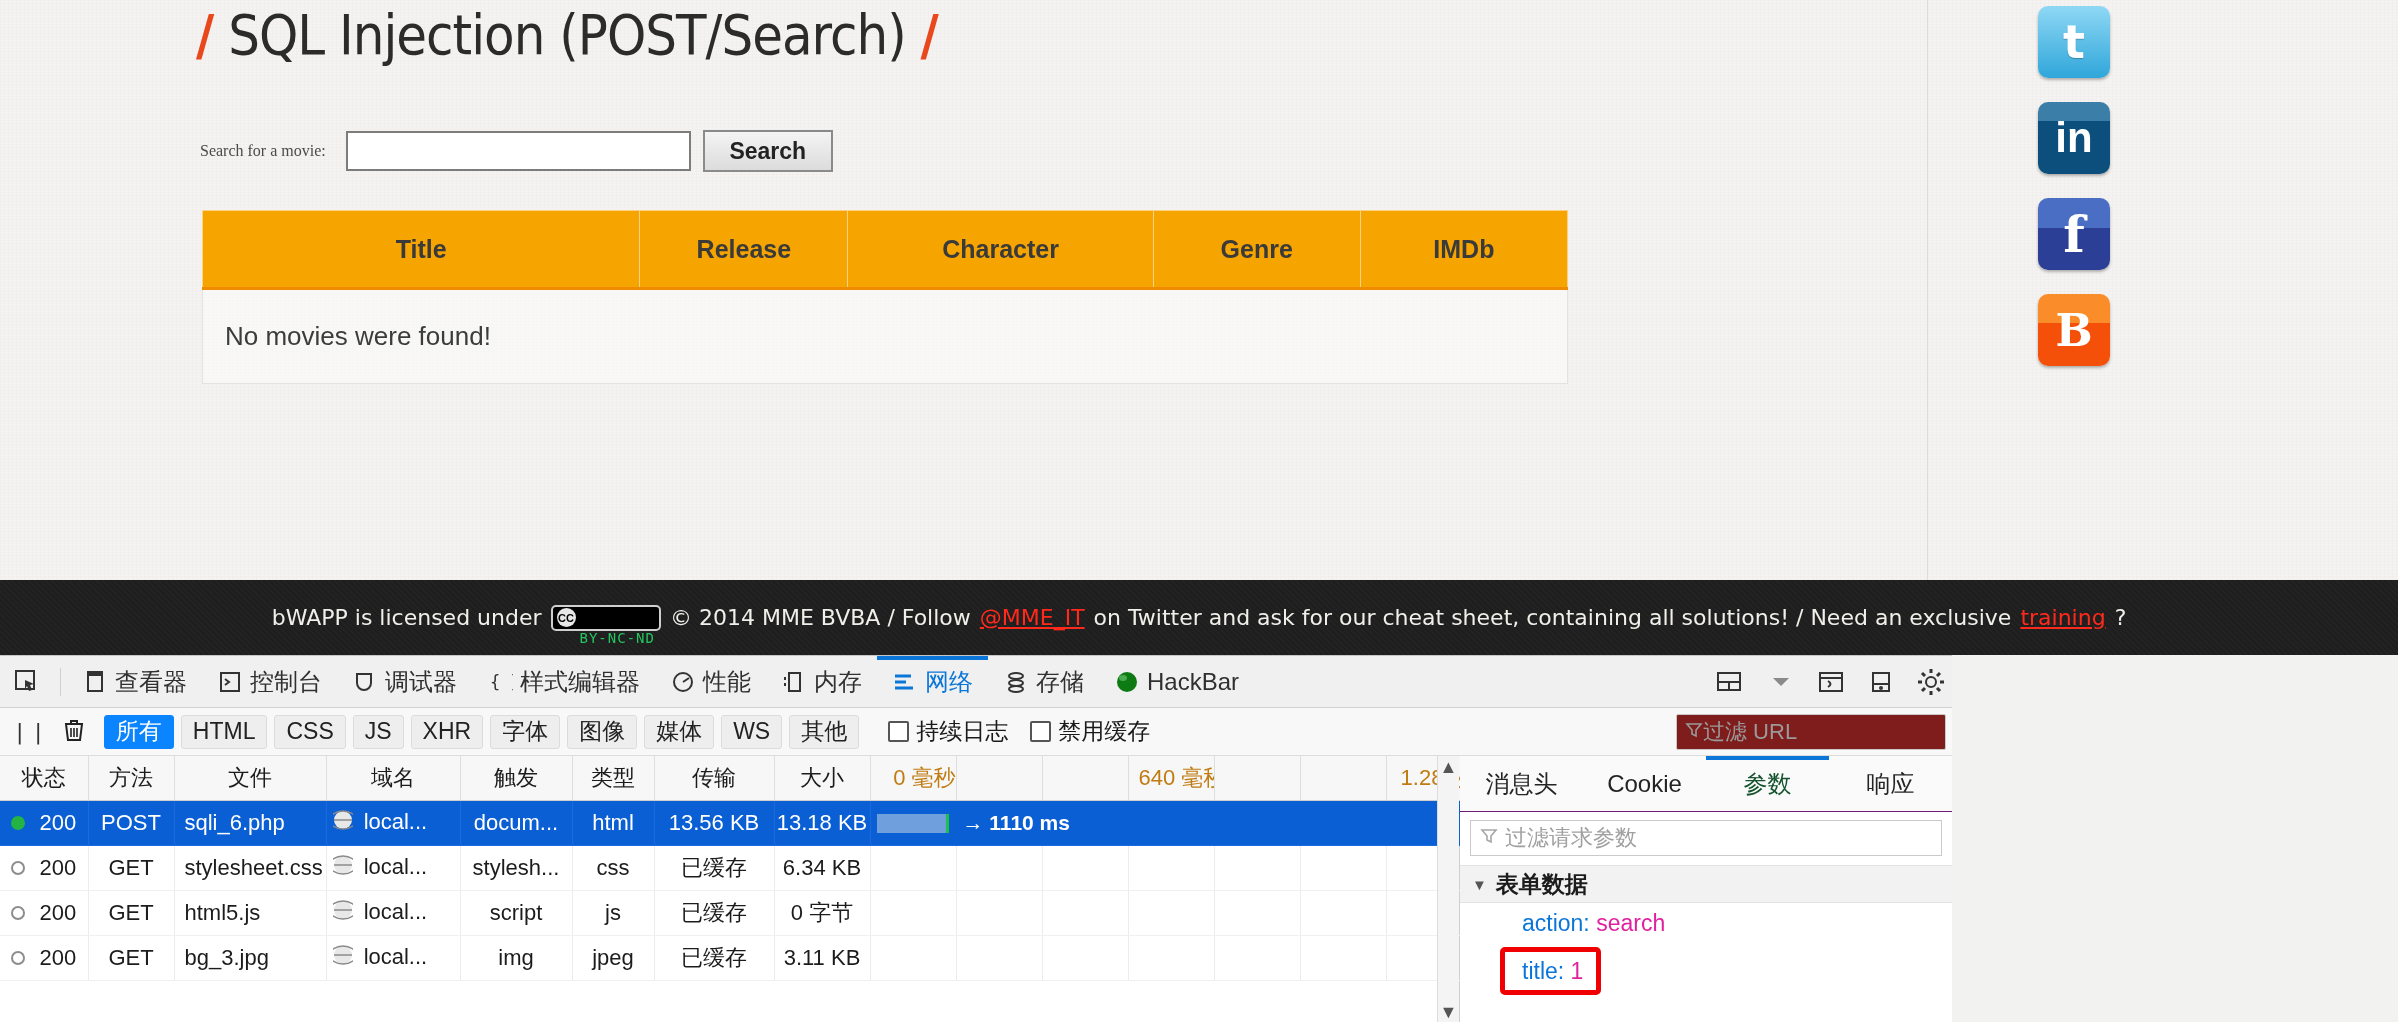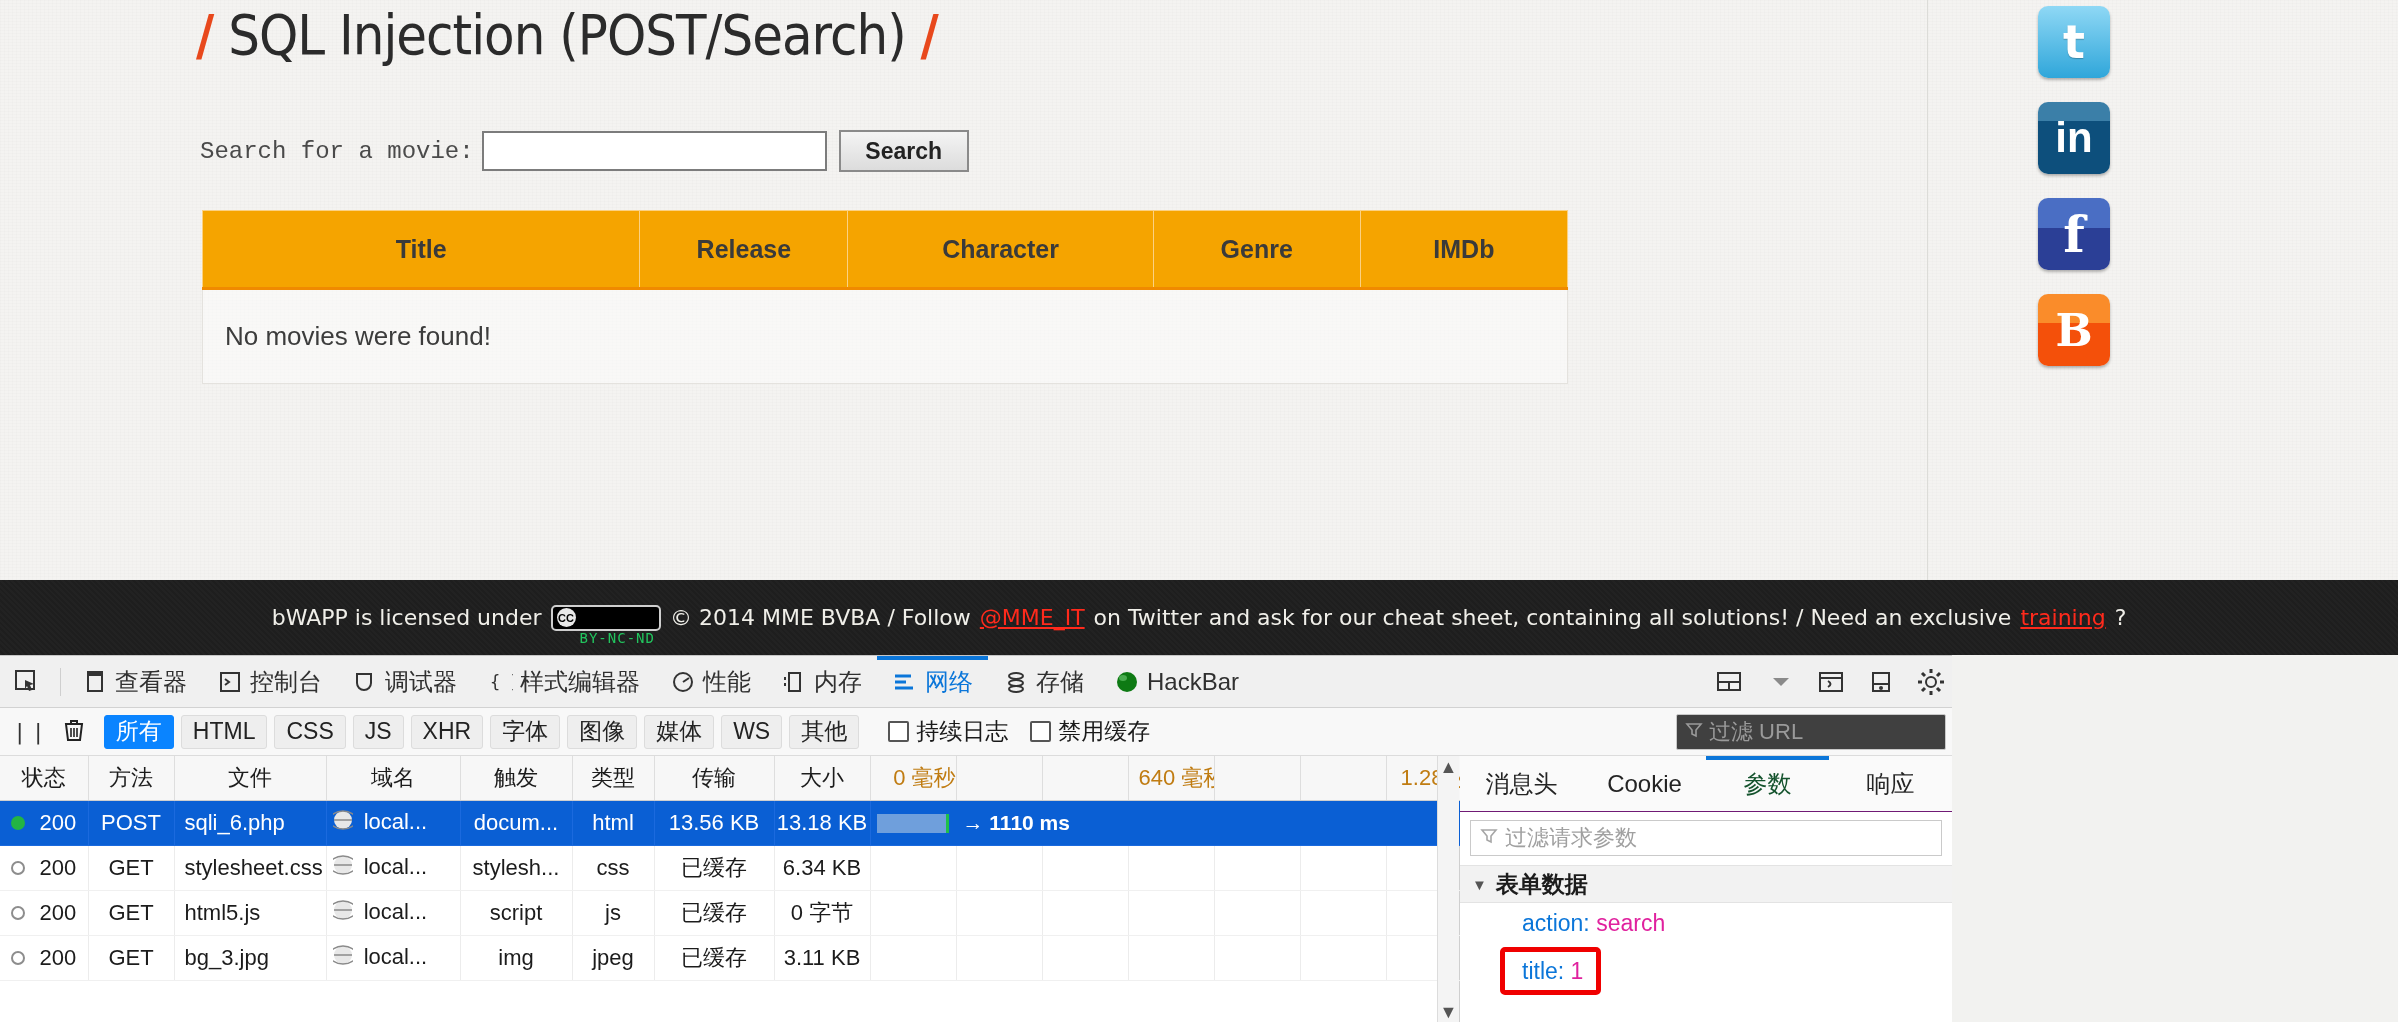--- a/index.html
+++ b/index.html
@@ -31,22 +31,22 @@
     color:#2b2b2b; white-space:nowrap;
     transform:scale(1,1.12); transform-origin:left top;
   }
   .page-title .slash { color:#e8481c; font-weight:700; }
 
   .searchbar {
     position:absolute; left:200px; top:130px;
     display:flex; align-items:center; gap:0;
   }
   .searchbar .lbl {
-    font-size:24px; color:#4a4a4a; margin-right:8px;
-    font-family:Liberation Mono, monospace;
+    font-size:16px; color:#4a4a4a; margin-right:20px;
+    font-family:Liberation Serif, serif;
   }
   .searchbar input[type=text] {
     width:345px; height:40px;
     border:2px solid #7c7c7c; background:#fff;
     font-size:20px; padding:2px 6px;
     font-family:"Liberation Sans", sans-serif;
   }
   .searchbar button {
     margin-left:12px; height:42px; min-width:130px;
     background:linear-gradient(#f4f4f4,#dcdcdc);
@@ -182,23 +182,23 @@
     background:#eeeeee; border:1px solid #dcdcdc; border-radius:3px;
     font-size:23px; color:#222; margin-right:7px;
     display:flex; align-items:center; justify-content:center;
     cursor:pointer; white-space:nowrap;
   }
   .chip.active { background:#0a84ff; border-color:#0a84ff; color:#fff; }
   .cbx { display:flex; align-items:center; gap:7px; margin-left:22px; font-size:23px; color:#1a1a1a; cursor:pointer; }
   .cbx .box { width:21px; height:21px; border:2px solid #555; background:#fff; border-radius:2px; }
   .urlfilter {
     position:absolute; right:6px; top:6px;
-    width:270px; height:36px; background:#404040;
+    width:270px; height:36px; background:#7f1d1d;
     border:1px solid #c9c9c9; border-radius:2px;
-    display:flex; align-items:center; gap:6px; padding:0 8px;
+    display:flex; align-items:center; gap:0; padding:0 8px;
     font-size:22px; color:#9a9a9a;
   }
 
   
   .dt-body { display:flex; height:267px; }
   .net-list { width:1460px; position:relative; border-right:1px solid #cfcfcf; background:#fff; }
   .req-panel { flex:1; background:#fff; position:relative; }
 
   
   table.net { width:100%; border-collapse:collapse; table-layout:fixed; }

